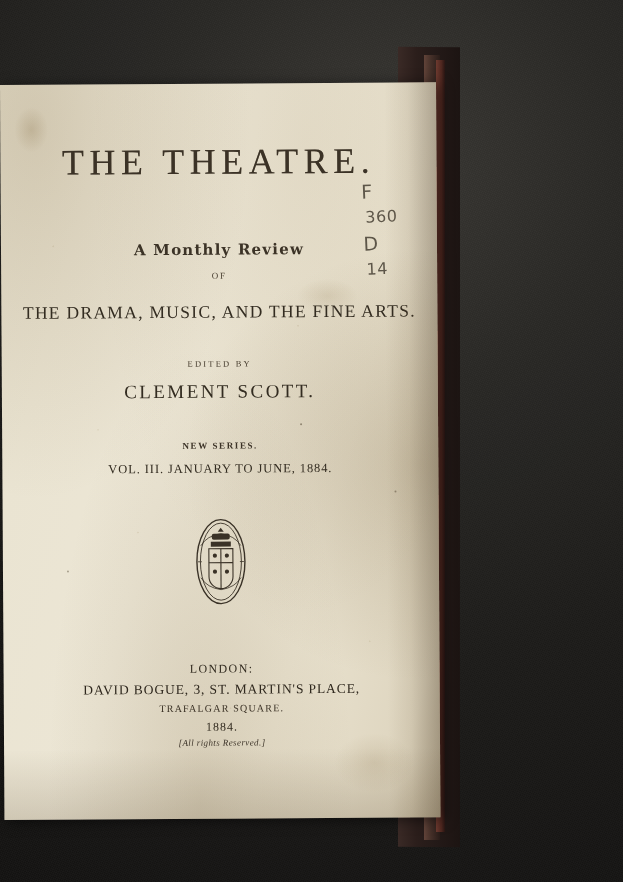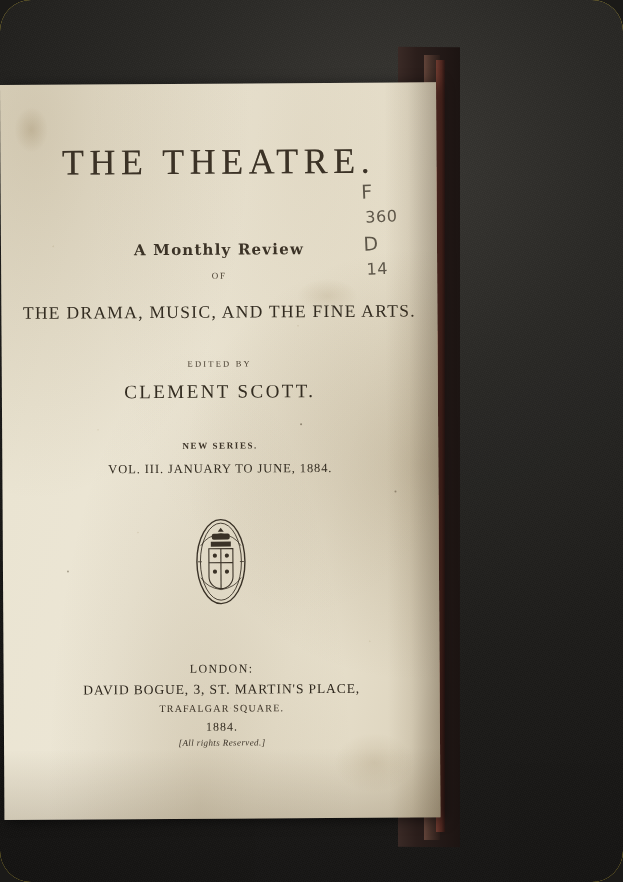--- a/index.html
+++ b/index.html
@@ -13,21 +13,20 @@
     overflow: hidden;
     font-family: "Liberation Serif", serif;
   }
 
   #scan {
     position: relative;
     width: 623px;
     height: 882px;
     background: #fde047;
     overflow: hidden;
-    border-radius: 31px;
   }
 
   
   .backdrop {
     position: absolute;
     inset: 0;
     background:
       radial-gradient(circle at 62% 18%, #3a3834 0%, #2a2926 28%, #1d1c1a 62%, #141312 100%);
   }
   .backdrop-noise {

